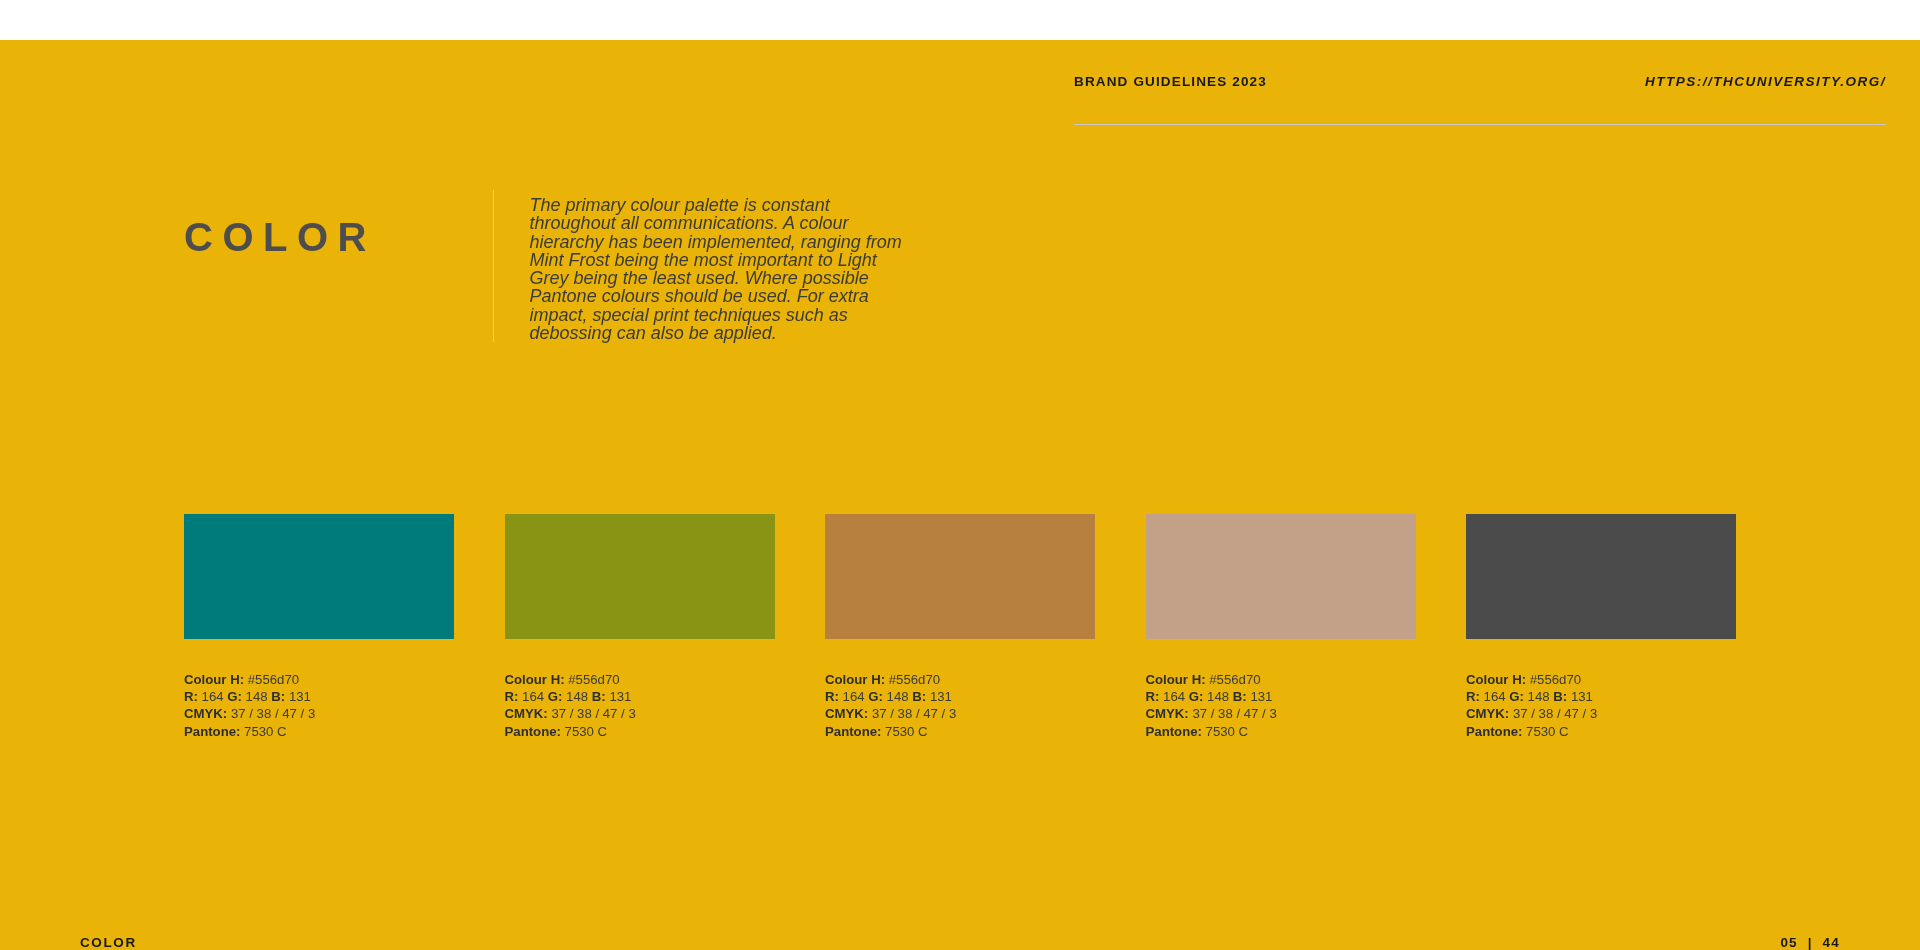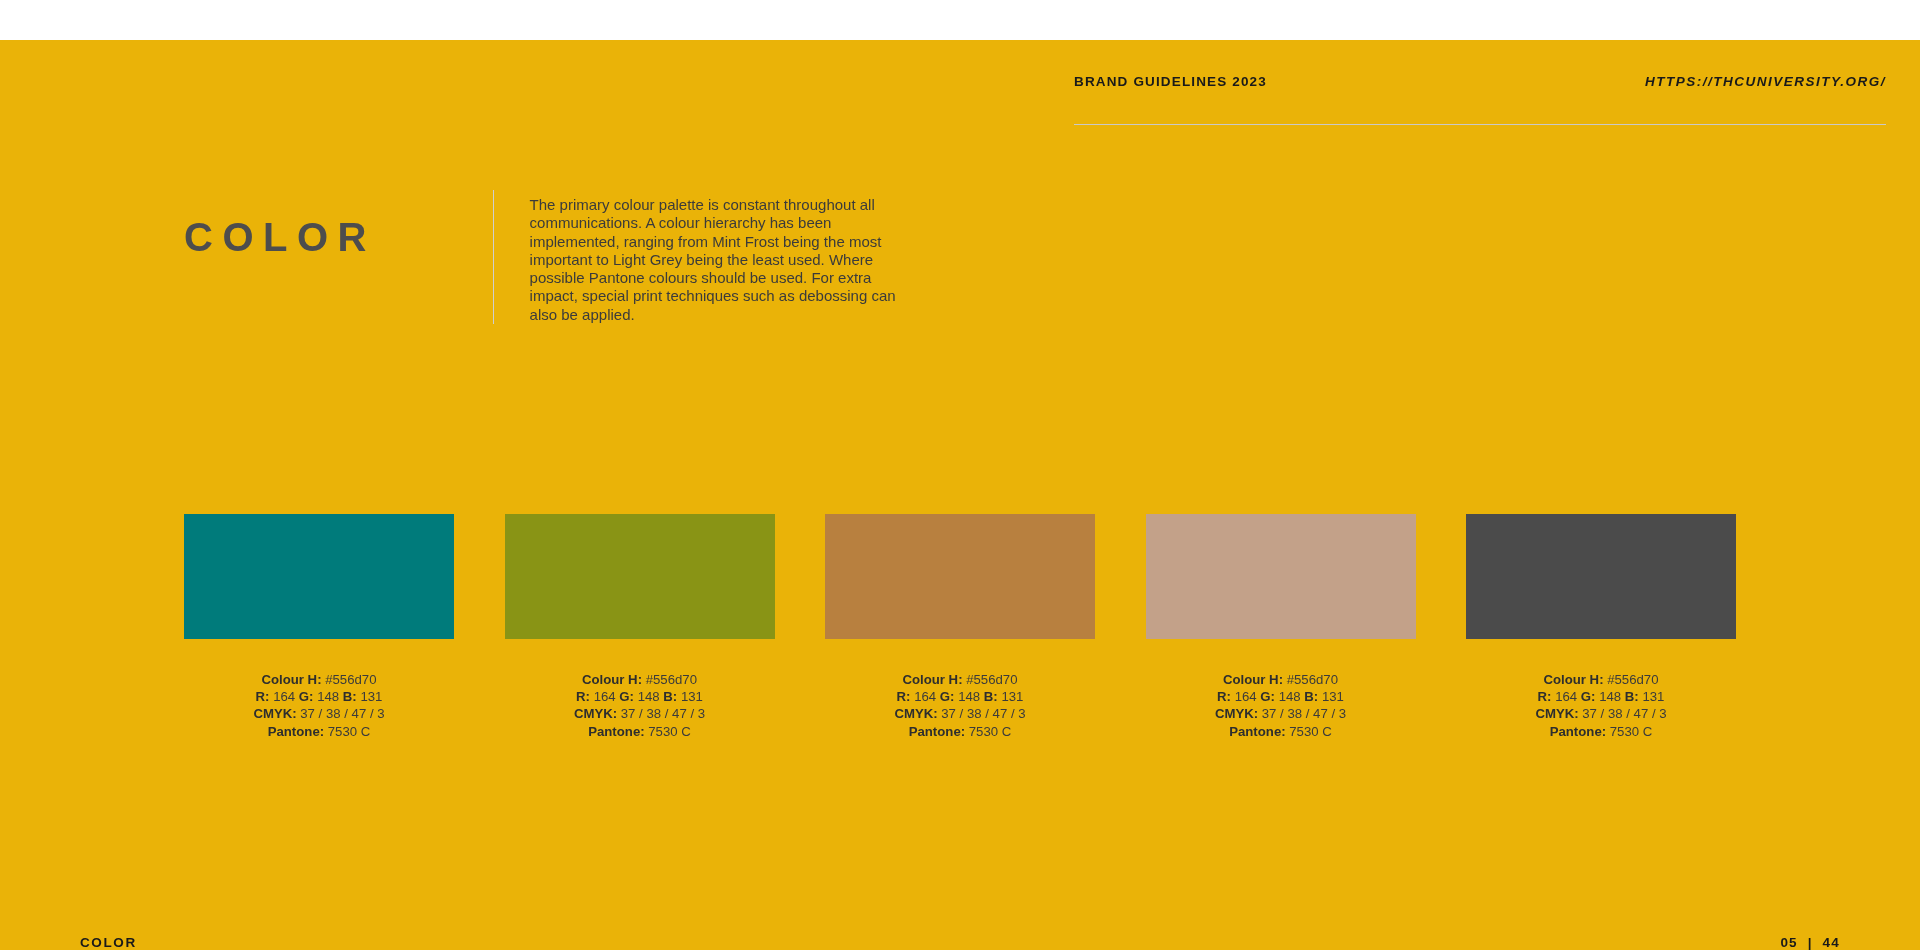--- a/index.html
+++ b/index.html
@@ -93,24 +93,25 @@
     background: #cfcfcf;
     margin-left: 24px;
     margin-right: 0;
     align-self: stretch;
     min-height: 122px;
   }
 
   .intro-text {
     width: 385px;
     margin-left: 36px;
-    font-size: 15px;
+    font-size: 18px;
     line-height: 18.3px;
     color: #3b3b3b;
     padding-top: 6px;
+    font-style: italic;
   }
 
   
   .swatch-row {
     position: absolute;
     left: 184px;
     top: 474px;
     width: 1552px;
     display: flex;
     justify-content: space-between;
@@ -127,21 +128,21 @@
 
   .swatch-meta {
     margin-top: 32px;
     font-size: 13.2px;
     line-height: 17.2px;
     color: #3b3b3b;
   }
 
   .swatch-meta .lbl { font-weight: bold; color: #2e2e2e; }
   .swatch-meta .val { font-weight: normal; }
-  .swatch-meta div { white-space: nowrap; text-align: center; }
+  .swatch-meta div { white-space: nowrap; }
 
   
   .footer {
     position: absolute;
     left: 0;
     top: 895px;
     width: 1920px;
     height: 30px;
   }
 

